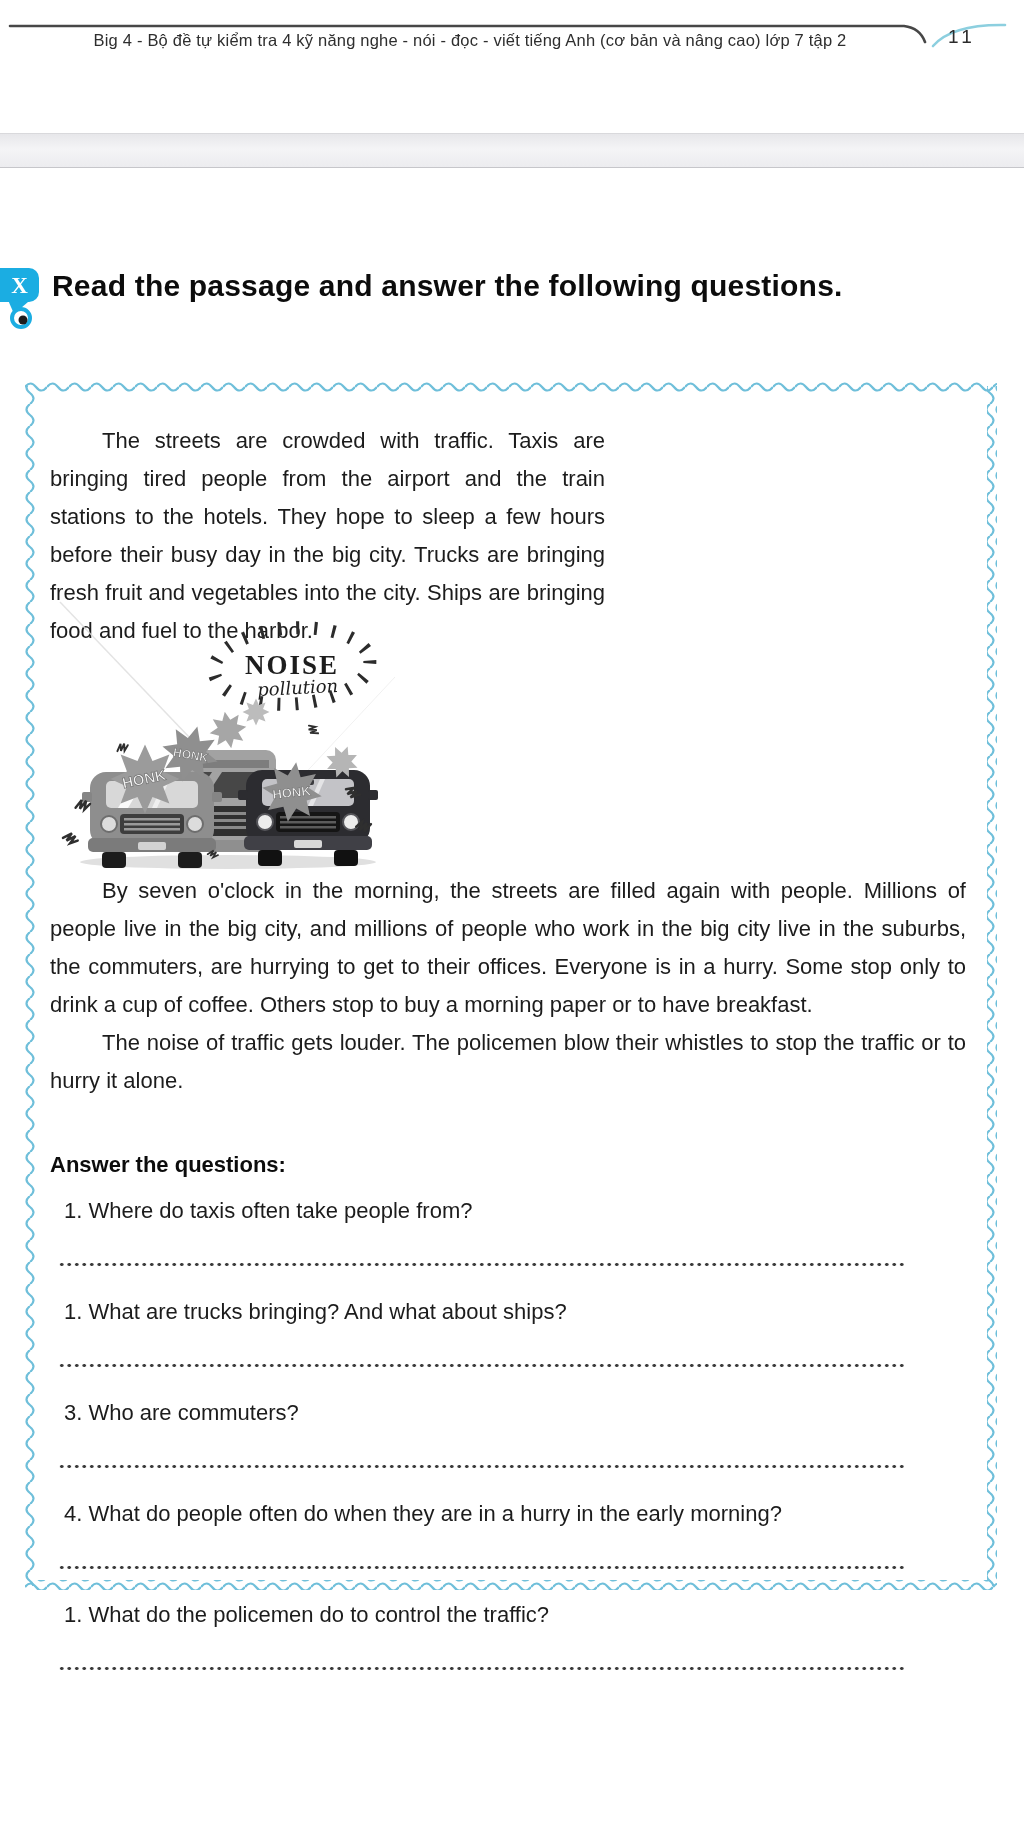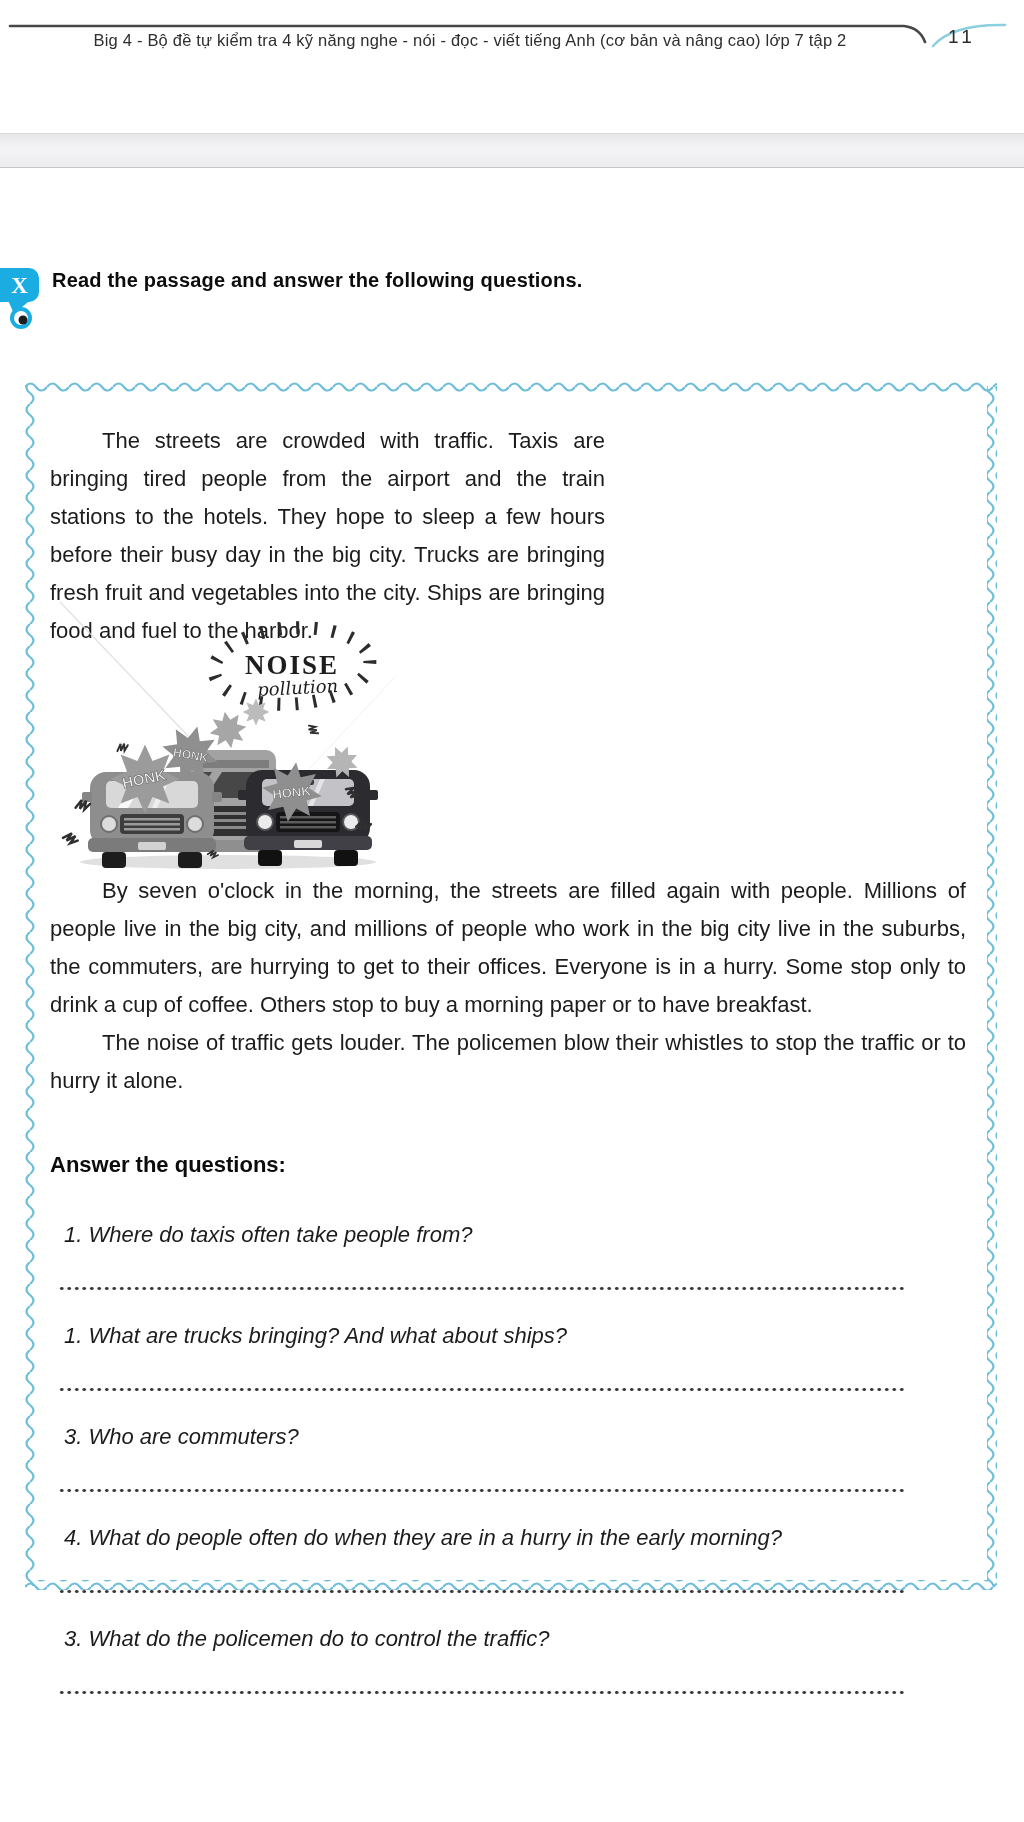--- a/index.html
+++ b/index.html
@@ -33,21 +33,21 @@
     border-radius:0 10px 10px 0;
     display:flex; align-items:center; justify-content:center;
   }
   .x-bubble span {
     color:#ffffff; font-family:"Liberation Serif", serif;
     font-weight:bold; font-size:23px; line-height:1;
   }
   .bubble-tail { position:absolute; top:300px; left:2px; }
   .section-title {
     position:absolute; top:269px; left:52px; margin:0;
-    font-size:20px; font-weight:bold; color:#0c0c0c;
+    font-size:30px; font-weight:bold; color:#0c0c0c;
     letter-spacing:0.2px;
   }
   .box { position:absolute; top:382px; left:25px; width:972px; height:1208px; }
   .box-border { position:absolute; top:0; left:0; }
   .box-content {
     position:absolute; top:0; left:0; width:972px; height:1208px;
     box-sizing:border-box; padding:30px 0 0 25px;
   }
   .p1-row { display:flex; margin-top:10px;flex-direction:column; }
   p.passage {
@@ -60,21 +60,21 @@
   .p2 { margin-top:14px; }
   .p3 { margin-top:12px; }
   .illustration {
     width:330px; height:250px; margin-left:10px; margin-top:-28px;
     position:relative; flex:0 0 auto;
   }
   .illustration svg { overflow:visible; }
   .answer-heading {
     margin:52px 0 0 0; font-size:22px; font-weight:bold; color:#0c0c0c;
   }
-  .questions { margin-top:42px;font-style:italic; }
+  .questions { margin-top:18px; }
   .q-text {
     font-size:22px; line-height:30px; color:#1c1c1c;
     margin:0 0 36px 14px;
   }
   .dots {
     width:847px; height:5px; margin:0 0 30px 8px;
     background-image:radial-gradient(circle, #3a3a3a 1.6px, transparent 1.8px);
     background-size:7.5px 5px; background-position:0 50%;
     background-repeat:repeat-x;
   }
@@ -239,20 +239,20 @@
         </div>
         <div class="q-block">
           <p class="q-text">3. Who are commuters?</p>
           <div class="dots"></div>
         </div>
         <div class="q-block">
           <p class="q-text">4. What do people often do when they are in a hurry in the early morning?</p>
           <div class="dots"></div>
         </div>
         <div class="q-block">
-          <p class="q-text">3. What do the policemen do to control the traffic?</p>
+          <p class="q-text">1. What do the policemen do to control the traffic?</p>
           <div class="dots"></div>
         </div>
       </div>
 
     </div>
   </div>
 </div>
 
 </body></html>

